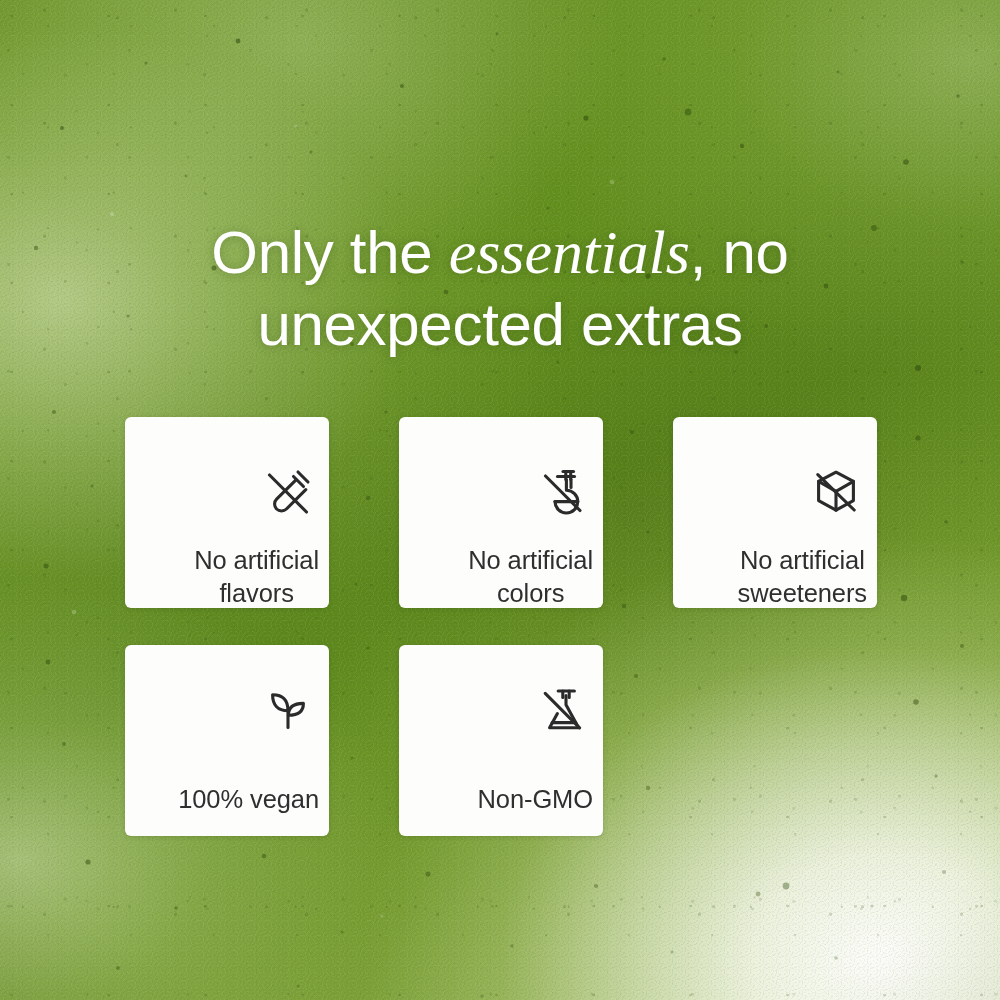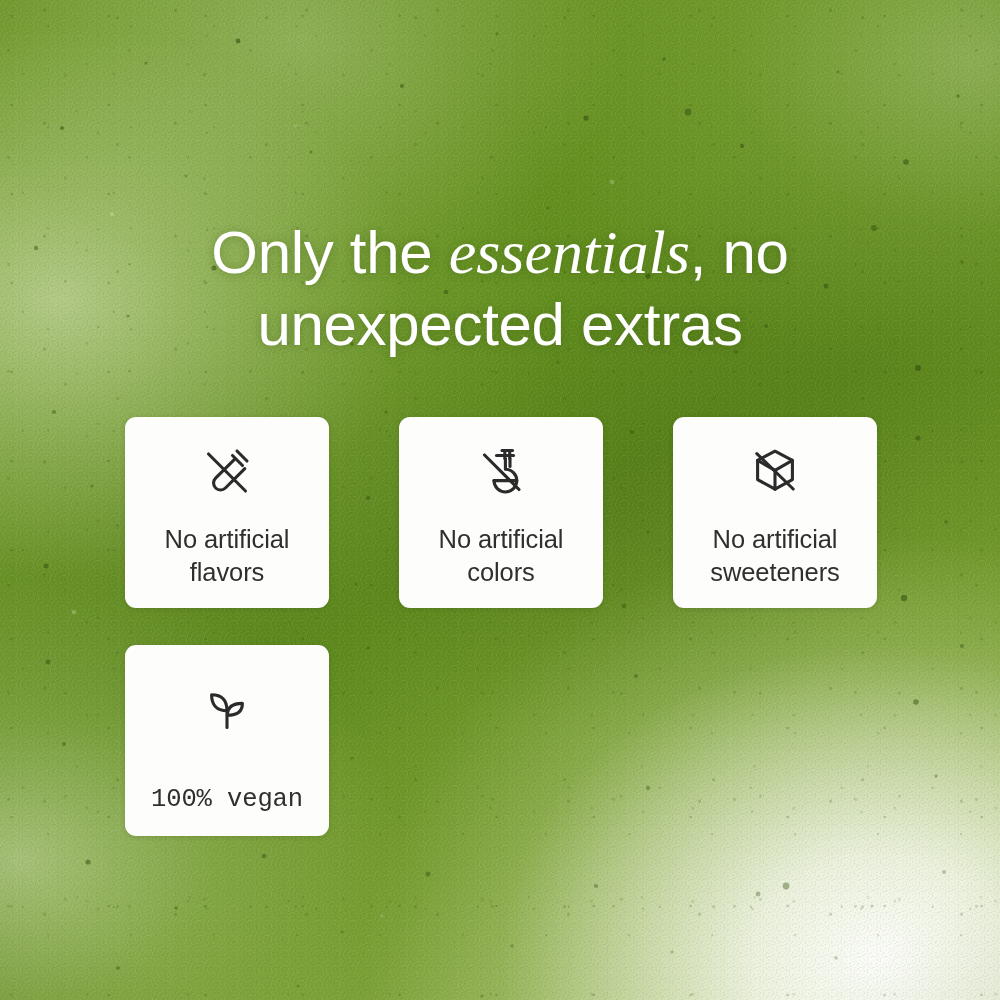--- a/index.html
+++ b/index.html
@@ -110,27 +110,27 @@
     top: 417px;
     width: 752px;
     display: grid;
     grid-template-columns: repeat(3, 204px);
     grid-template-rows: 191px 191px;
     column-gap: 70px;
     row-gap: 37px;
   }
   .card {
     background: #fdfdfb;
-    border-radius: 11px;
+    border-radius: 6px;
     box-shadow: 0 1px 5px rgba(30,48,6,0.17);
     display: flex;
     flex-direction: column;
-    align-items: center;
+    align-items: flex-end;
     justify-content: flex-start;
-    padding: 24px 10px 0 10px;
+    padding: 45px 10px 0 10px;
     box-sizing: border-box;
     overflow: hidden;
   }
   .card-icon {
     width: 62px;
     height: 60px;
     display: flex;
     align-items: center;
     justify-content: center;
     flex: 0 0 auto;
@@ -140,21 +140,21 @@
     margin-top: 22px;
     text-align: center;
     color: #2f2f2f;
     font-size: 25.5px;
     line-height: 33px;
     font-weight: 400;
     letter-spacing: -0.1px;
     white-space: pre-line;
   }
   .card.one-line { padding-top: 36px; }
-  .card.one-line .card-label { margin-top: 42px; font-family: Liberation Mono, monospace; }
+  .card.one-line .card-label { margin-top: 42px; }
 </style>
 </head>
 <body>
 
 <div id="stage">
 
   <div class="bg-layer bg-base"></div>
   <div class="bg-layer bg-mottle"></div>
   <div class="bg-layer bg-grain"></div>
   <div class="bg-layer bg-specks">
@@ -294,16 +294,29 @@
           <svg width="58" height="58" viewBox="0 0 58 58" fill="none" stroke="#2b2b2b" stroke-width="3.1" stroke-linecap="round" stroke-linejoin="round">
             <path d="M29 45.5 L29 28"></path>
             <path d="M29 28.8 C18.4 28.8 13.6 22.6 13.6 12.8 C24.2 12.8 29 19 29 28.8 Z"></path>
             <path d="M29.4 33.2 C29.4 25.6 34.2 21.4 44.4 21.4 C44.4 29 39.6 33.2 29.4 33.2 Z"></path>
           </svg>
         </span>
         <div class="card-label">100% vegan</div>
       </div>
 
 
+      <div class="card one-line">
+        <span class="card-icon">
+          <svg width="58" height="58" viewBox="0 0 58 58" fill="none" stroke="#2b2b2b" stroke-width="3.1" stroke-linecap="round" stroke-linejoin="round">
+            <path d="M25.2 9 L41.4 9"></path>
+            <path d="M29.8 9 L29.8 15.4"></path>
+            <path cl="t" d="M36.2 9 L36.2 15.4"></path>
+            <path d="M33 13.6 L33 22.8 L45.6 45.8 L16.6 45.8 L24.4 31.6"></path>
+            <path d="M19.2 40.6 L42.6 40.6"></path>
+            <path d="M12.2 11.4 L46.6 45.8"></path>
+          </svg>
+        </span>
+        <div class="card-label">Non-GMO</div>
+      </div>
 
     </div>
   </div>
 </div>
 
 </body></html>

